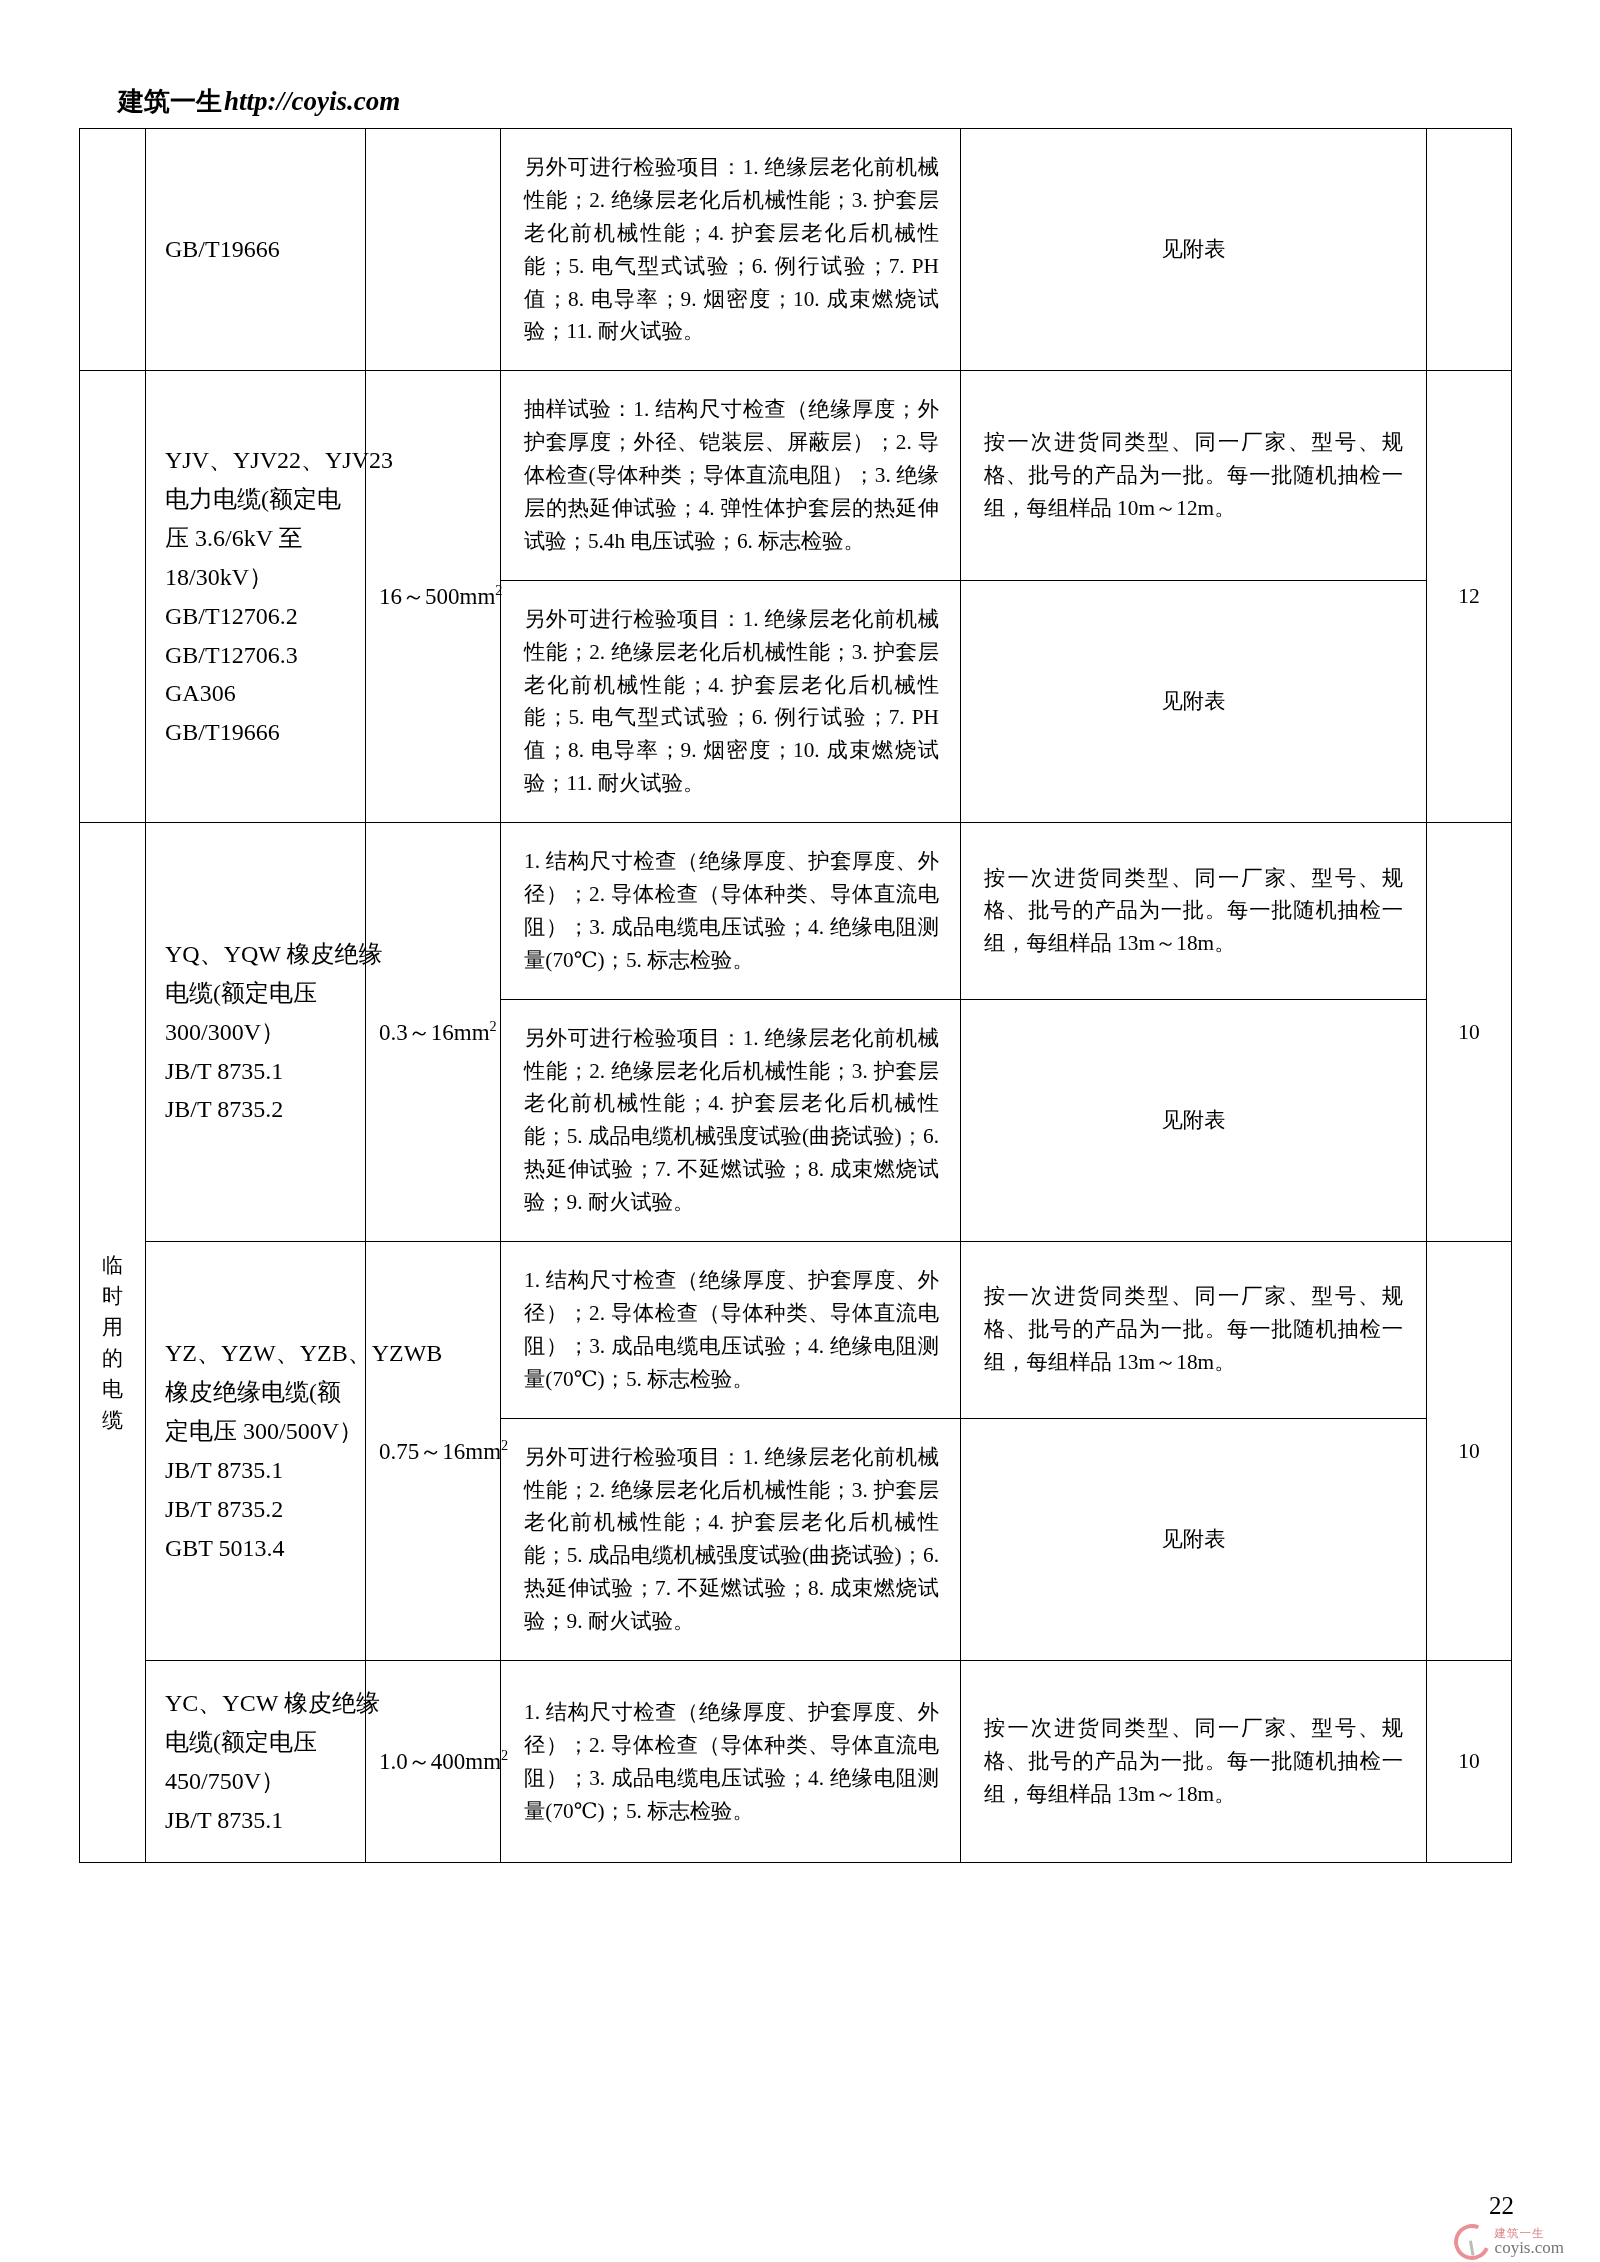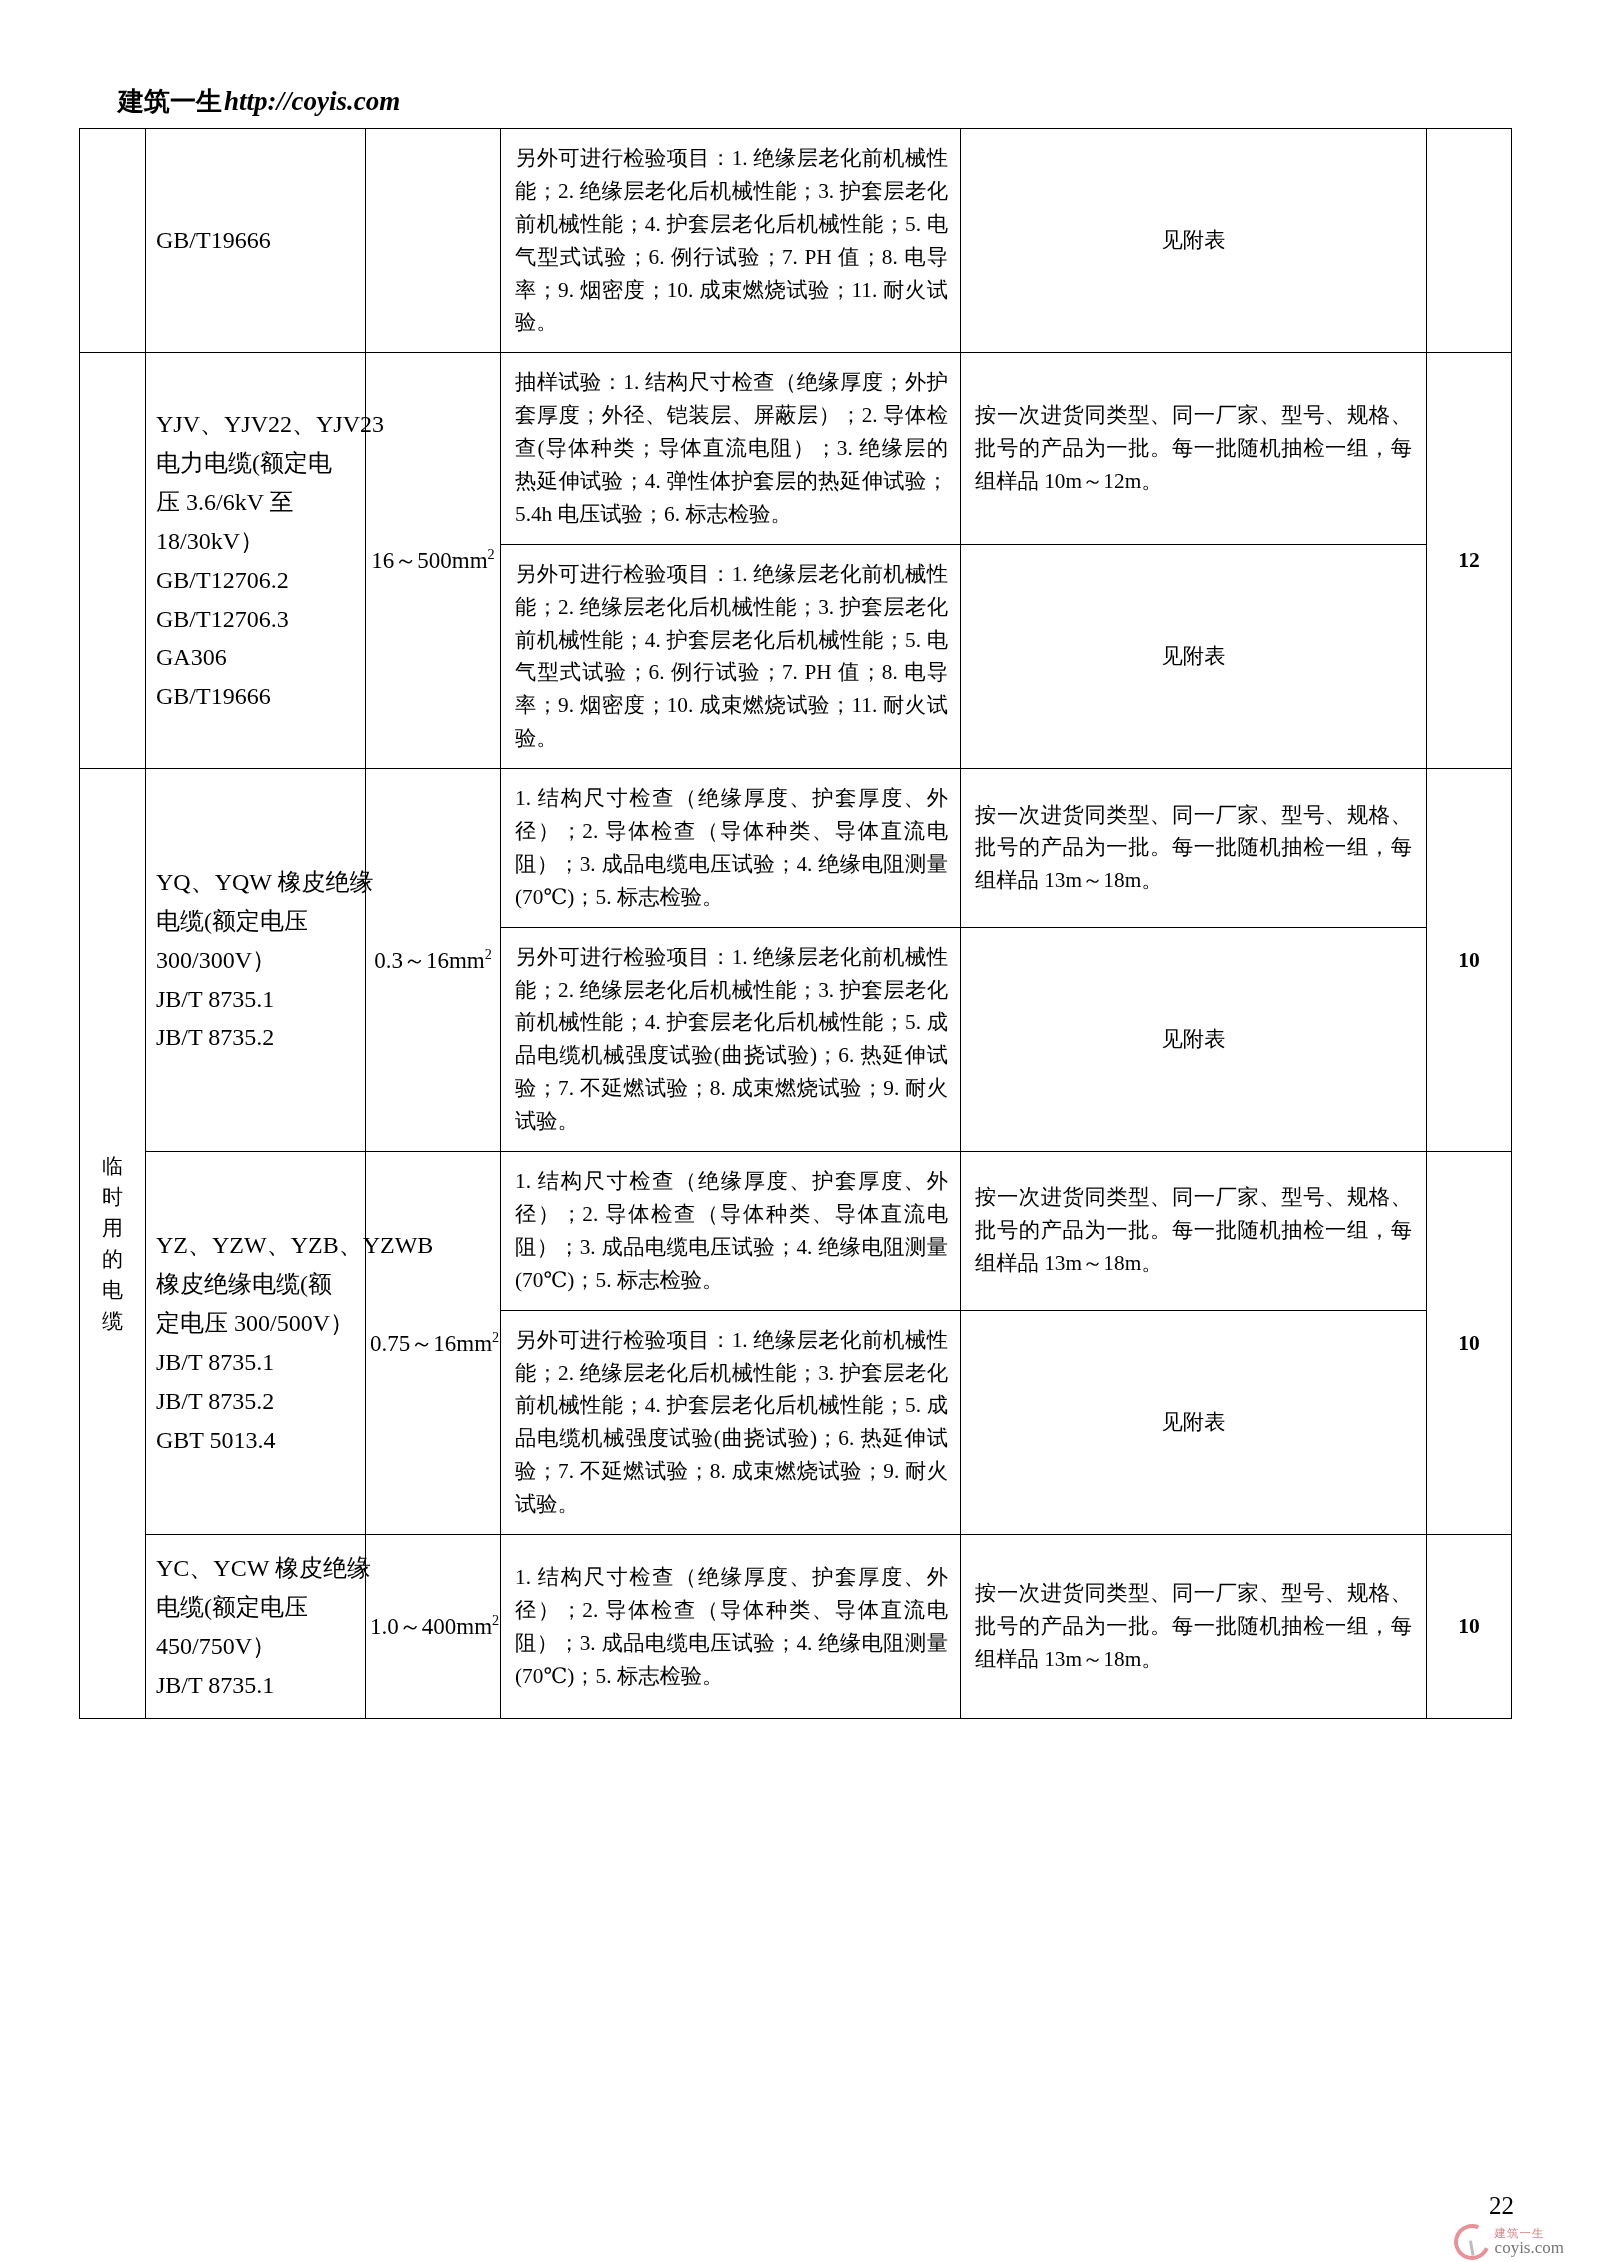--- a/index.html
+++ b/index.html
@@ -44,21 +44,21 @@
     position: absolute;
     left: 79px;
     top: 128px;
     width: 1432px;
     border-collapse: collapse;
     table-layout: fixed;
   }
   .doc-table td {
     border: 1.6px solid #000000;
     vertical-align: middle;
-    padding: 4px;
+    padding: 13px;
   }
 
   .col-group  { width: 66px; }
   .col-spec   { width: 220px; }
   .col-size   { width: 135px; }
   .col-detail { width: 460px; }
   .col-req    { width: 466px; }
   .col-num    { width: 85px; }
 
   
@@ -116,21 +116,20 @@
   .note-text {
     font-size: 21.3px;
     line-height: 1.545;
     padding: 9px 10px;
     text-align: center;
   }
 
   .num-cell {
     text-align: center;
     font-size: 21.5px;
-    font-weight: bold;
   }
 
   
   .page-number {
     position: absolute;
     right: 86px;
     top: 2192px;
     font-size: 25px;
     font-family: "Liberation Serif", serif;
   }

